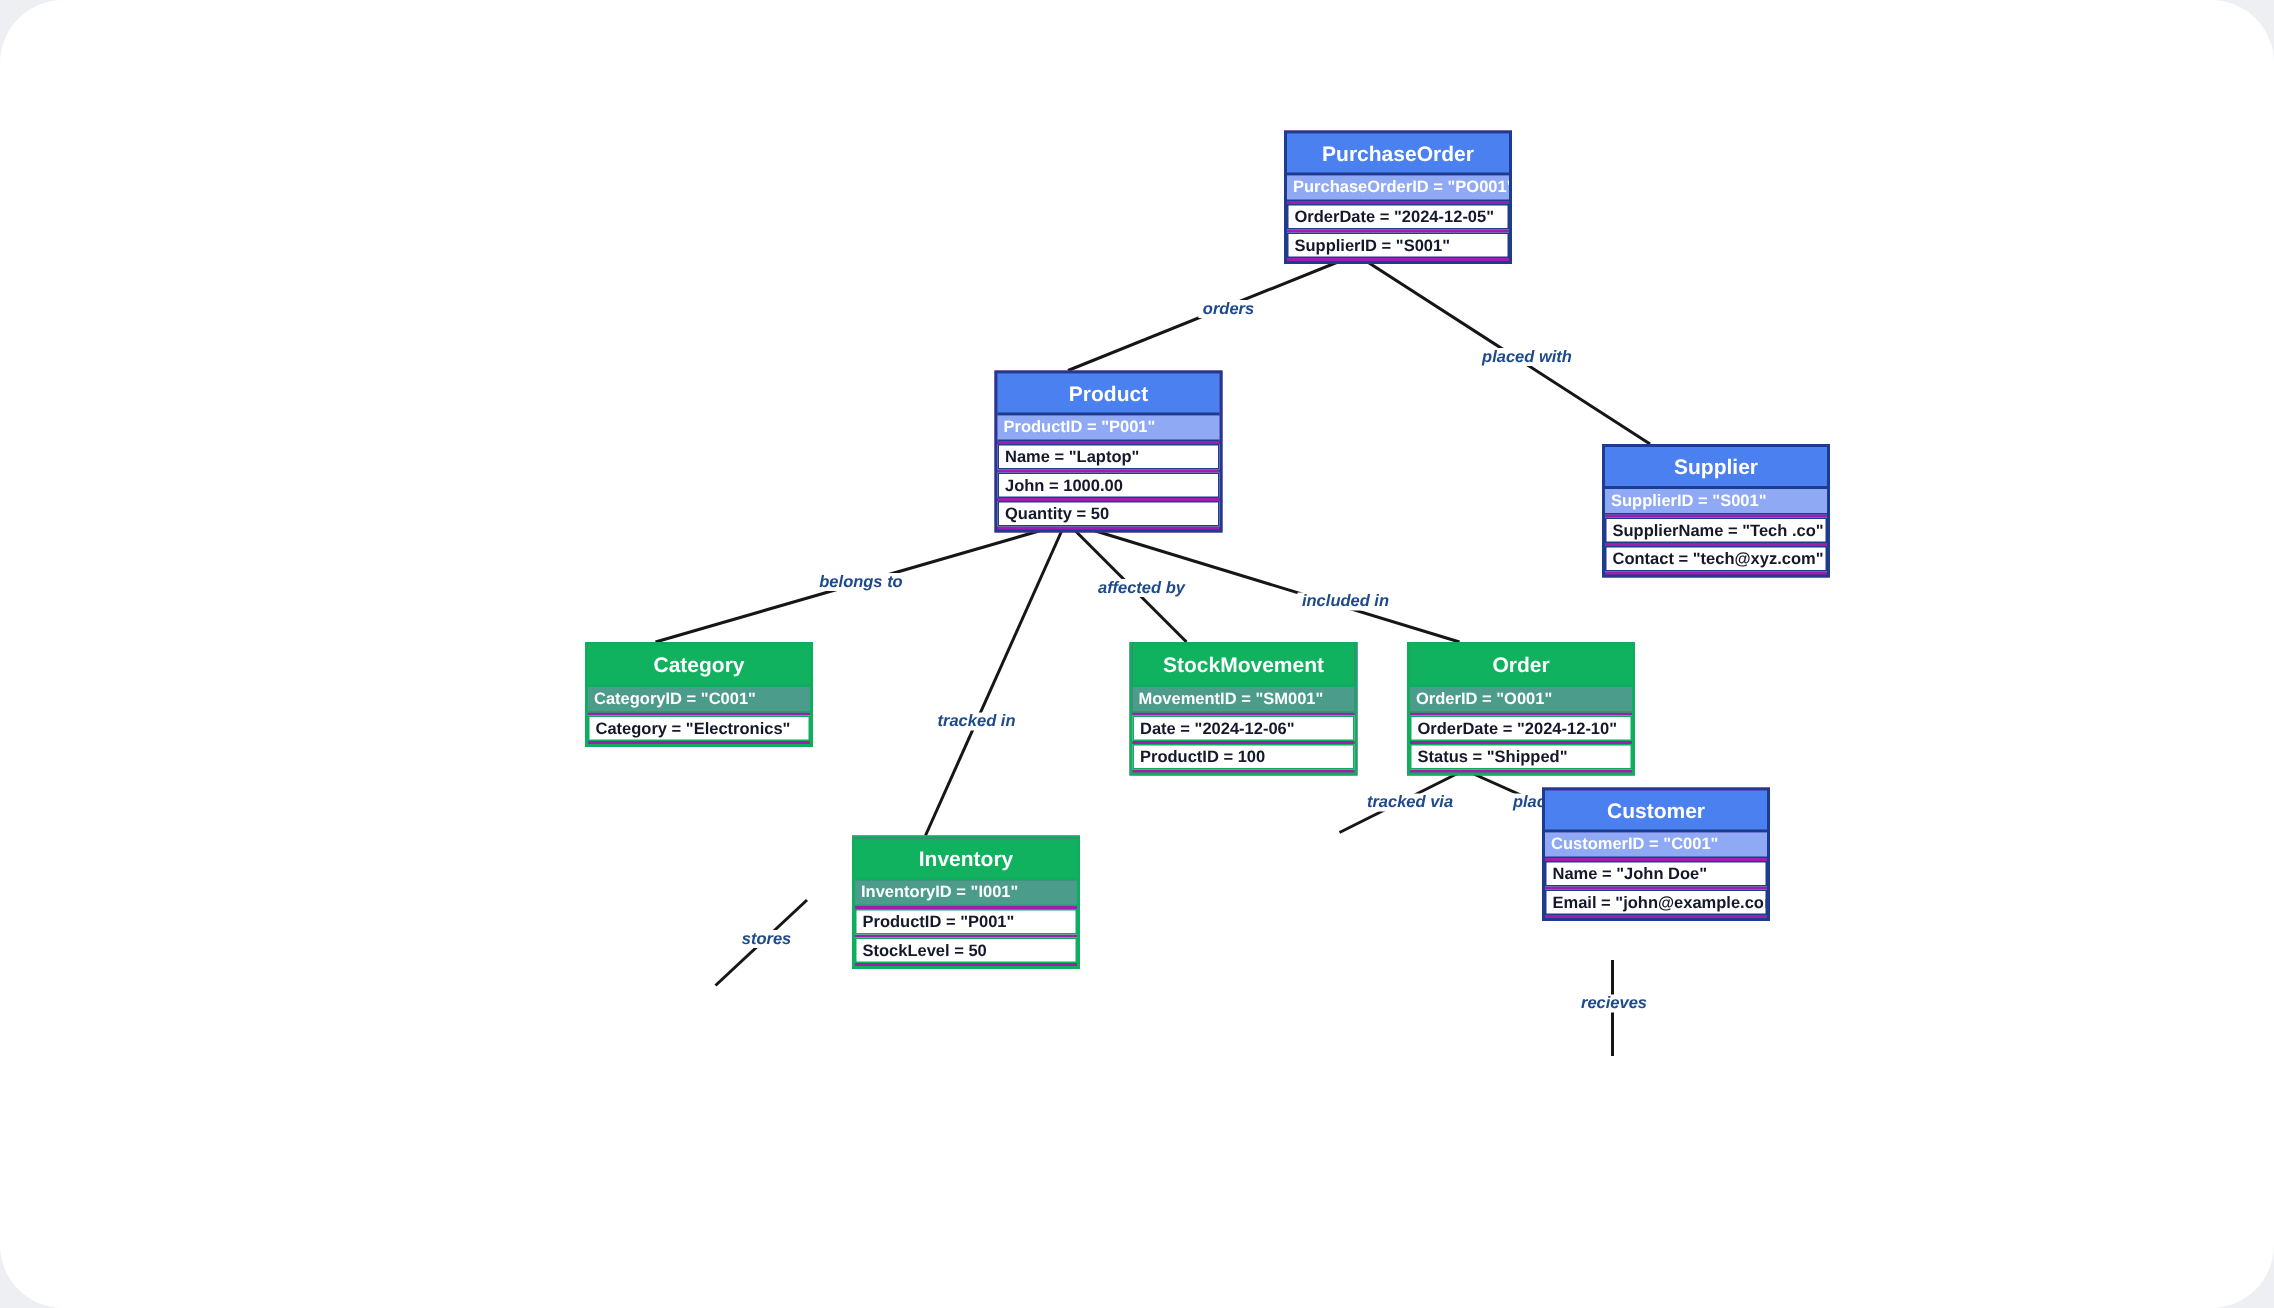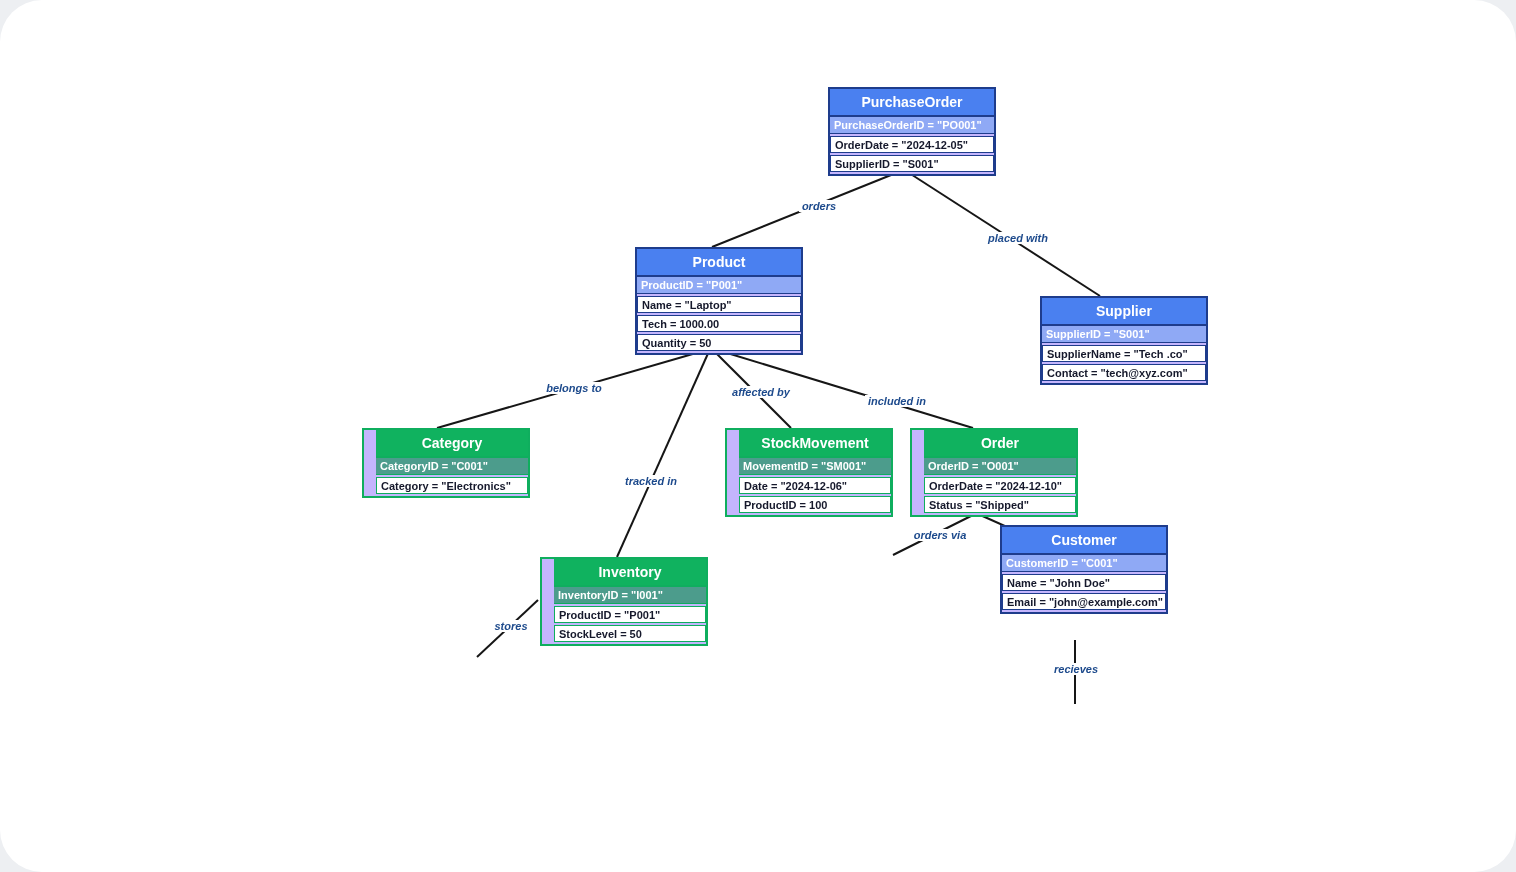--- a/index.html
+++ b/index.html
@@ -1,31 +1,31 @@
 <!DOCTYPE html>
 <html><head>
 <meta charset="utf-8">
 <style>
   html,body{margin:0;padding:0;background:#edeff2;font-family:"Liberation Sans",sans-serif;}
   .stage{position:relative;width:1516px;height:872px;background:#edeff2;overflow:hidden;}
   .canvas{position:absolute;inset:0;background:#ffffff;border-radius:42px;}
   svg.edges{position:absolute;left:0;top:0;width:1516px;height:872px;}
   svg.edges line{stroke:#161616;stroke-width:2;}
 
-  .node{position:absolute;width:168px;background:#c4b5fd;box-sizing:border-box;
-        border:2px solid #1e3c8c;}
+  .node{position:absolute;width:152px;background:#a21caf;box-sizing:border-box;
+        border:2px solid #1e3c8c;margin-left:28px;}
   .node .title{height:26px;line-height:26px;text-align:center;font-weight:bold;
         font-size:14px;color:#ffffff;background:#4a80f0;border-bottom:2px solid #1e3c8c;}
   .node .row{height:17px;line-height:14px;box-sizing:border-box;border:1.5px solid #1e3c8c;
         margin:2px 0;padding:1px 4px;font-size:11px;font-weight:bold;color:#15182b;
         white-space:nowrap;overflow:hidden;background:#ffffff;}
   .node .row.key{background:#8fa9f5;color:#ffffff;border-left:none;border-right:none;
         border-top:none;margin-top:0;}
 
-  .node.green{border-color:#0fae5e;padding-left:12px;}
+  .node.green{border-color:#0fae5e;}
   .node.green .title{background:#10b25f;border-bottom-color:#0fae5e;}
   .node.green .row{border-color:#0fae5e;}
   .node.green .row.key{background:#4c9c8c;color:#ffffff;}
 
   .edge-label{position:absolute;transform:translate(-50%,-50%);font-size:11px;
         font-weight:bold;font-style:italic;color:#1d4a8c;background:#ffffff;
         padding:0 3px;white-space:nowrap;}
 </style>
 </head>
 <body>
@@ -46,36 +46,36 @@
       <line x1="1075" y1="640" x2="1075" y2="704"></line>
     </svg>
 
     <span class="edge-label" style="left:819px;top:206px">orders</span>
     <span class="edge-label" style="left:1018px;top:238px">placed with</span>
     <span class="edge-label" style="left:574px;top:388px">belongs to</span>
     <span class="edge-label" style="left:761px;top:392px">affected by</span>
     <span class="edge-label" style="left:897px;top:401px">included in</span>
     <span class="edge-label" style="left:651px;top:481px">tracked in</span>
     <span class="edge-label" style="left:511px;top:626px">stores</span>
-    <span class="edge-label" style="left:940px;top:535px">orders via</span>
+    <span class="edge-label" style="left:940px;top:535px">tracked via</span>
     <span class="edge-label" style="left:1034px;top:535px">placed by</span>
     <span class="edge-label" style="left:1076px;top:669px">recieves</span>
 
     <div class="node" style="left:828px;top:87px">
       <div class="title">PurchaseOrder</div>
       <div class="row key">PurchaseOrderID = "PO001"</div>
       <div class="row">OrderDate = "2024-12-05"</div>
       <div class="row">SupplierID = "S001"</div>
     </div>
 
     <div class="node" style="left:635px;top:247px">
       <div class="title">Product</div>
       <div class="row key">ProductID = "P001"</div>
       <div class="row">Name = "Laptop"</div>
-      <div class="row">Tech = 1000.00</div>
+      <div class="row">John = 1000.00</div>
       <div class="row">Quantity = 50</div>
     </div>
 
     <div class="node" style="left:1040px;top:296px">
       <div class="title">Supplier</div>
       <div class="row key">SupplierID = "S001"</div>
       <div class="row">SupplierName = "Tech .co"</div>
       <div class="row">Contact = "tech@xyz.com"</div>
     </div>
 

